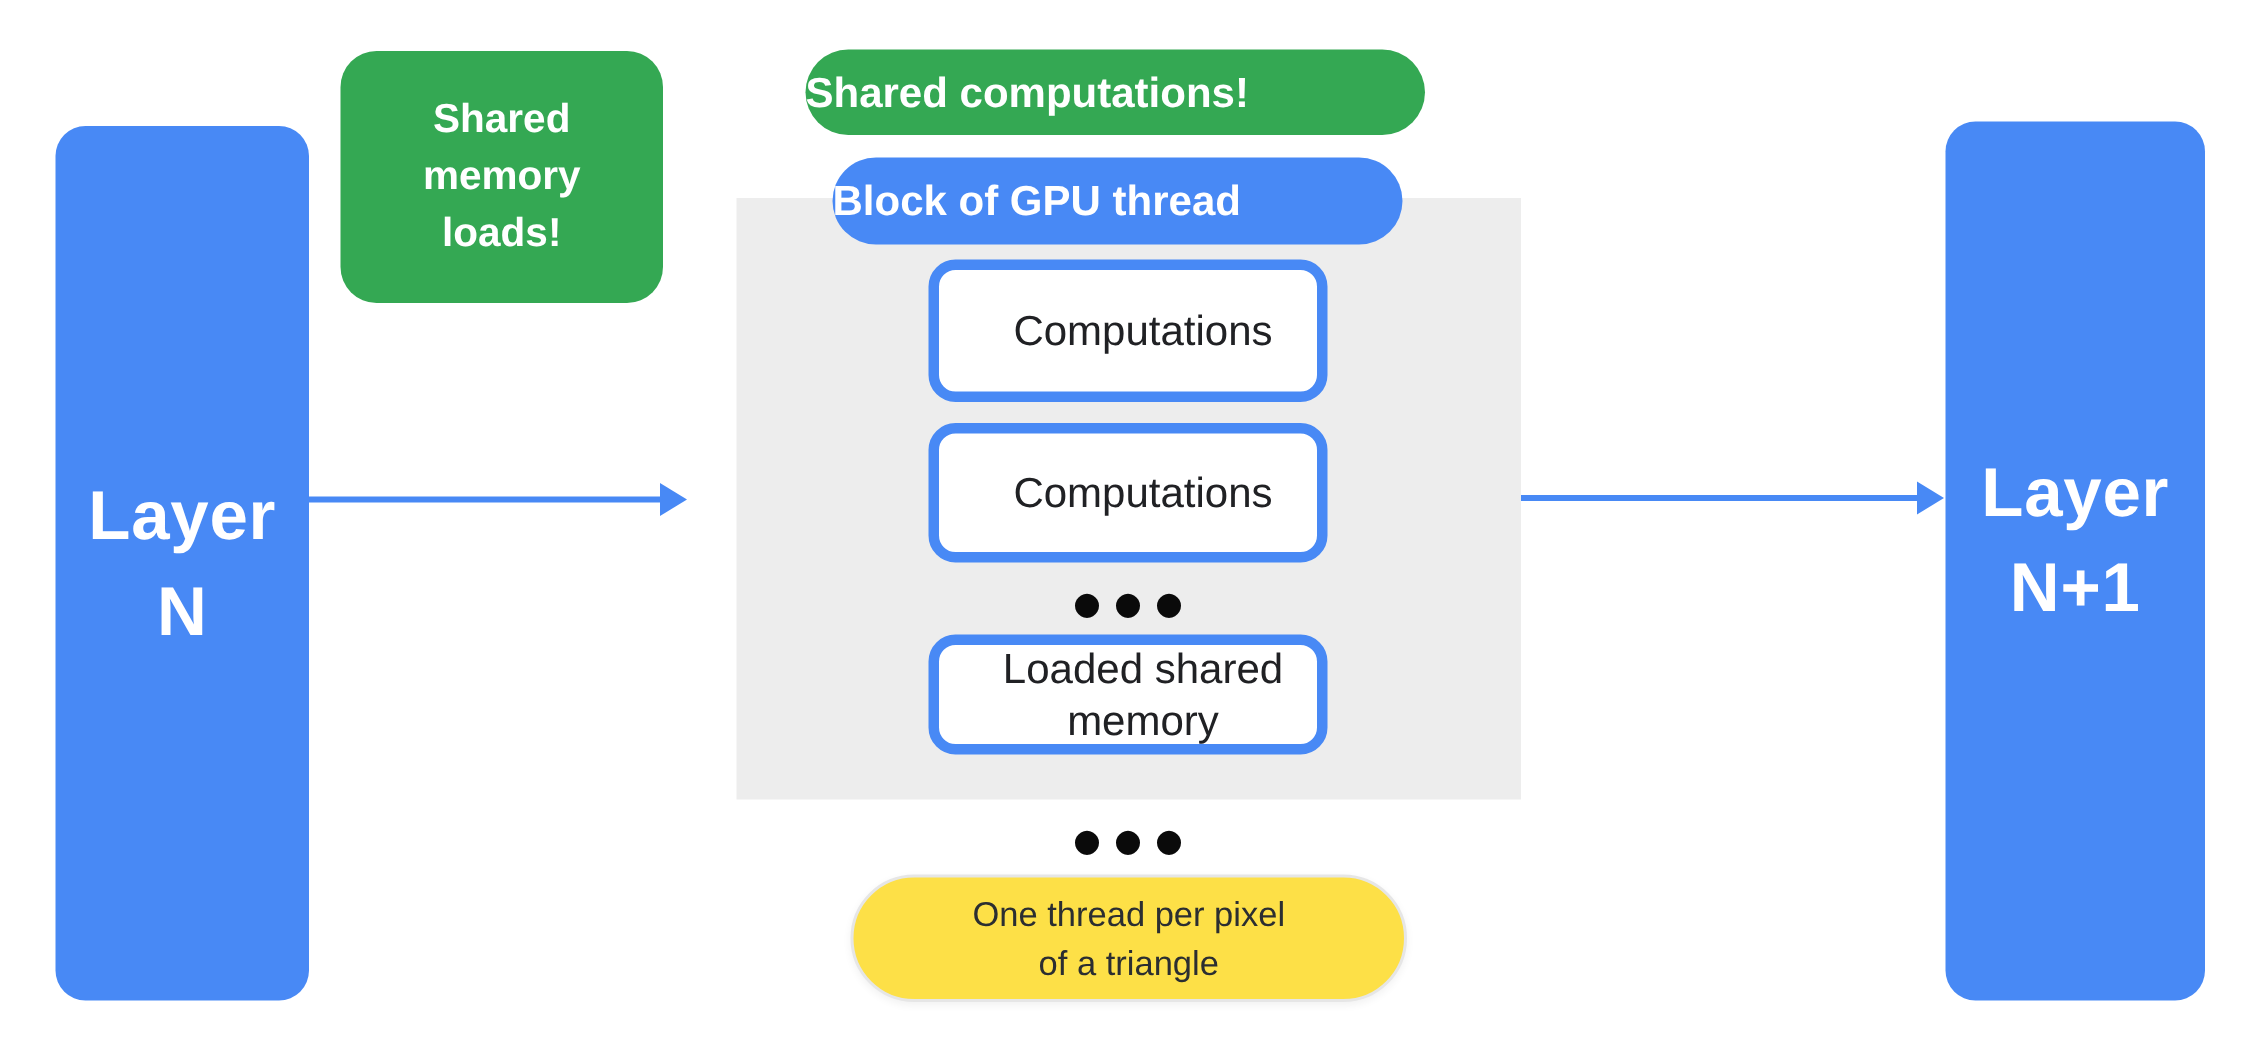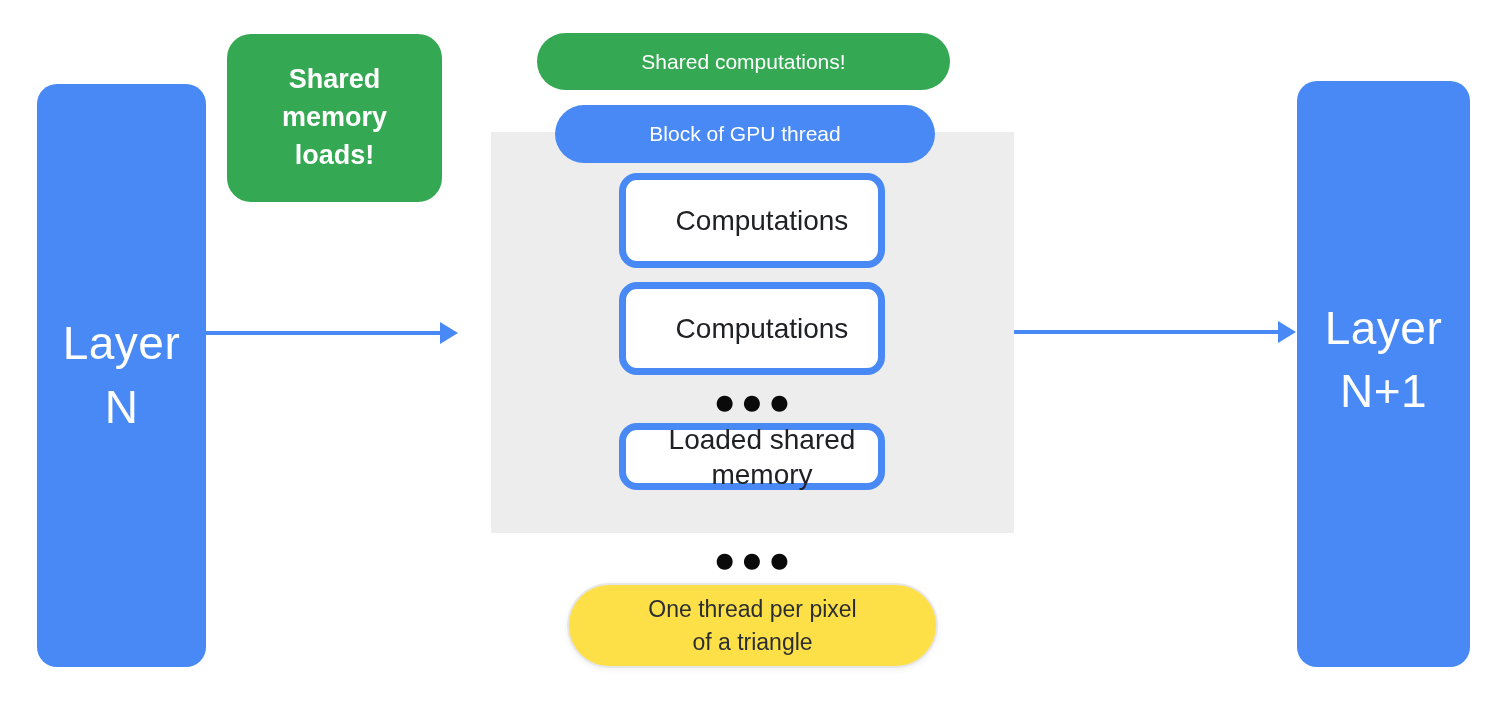--- a/index.html
+++ b/index.html
@@ -20,21 +20,21 @@
     position: absolute;
     background: var(--blue, #4889F5);
     border-radius: 20px;
     display: flex;
     align-items: center;
     justify-content: center;
   }
   .layer-box .layer-label {
     color: #ffffff;
     font-size: 46px;
-    font-weight: 400;
+    font-weight: 700;
     line-height: 1.38;
     text-align: center;
     white-space: pre-line;
     letter-spacing: 0.5px;
   }
   .layer-n  { left: 37px;   top: 84px; width: 169px; height: 583px; }
   .layer-n1 { left: 1297px; top: 81px; width: 173px; height: 586px; }
   .layer-n1 .layer-label { position: relative; top: -14px; }
 
   
@@ -53,24 +53,23 @@
     white-space: pre-line;
   }
   .callout-left  { left: 227px;  top: 34px; width: 215px; height: 168px; }
   .callout-right { left: 1053px; top: 35px; width: 214px; height: 167px; }
 
   
   .pill {
     position: absolute;
     display: flex;
     align-items: center;
-    justify-content: center;
     color: #ffffff;
-    font-weight: normal;
-    font-size: 21px;
+    font-weight: bold;
+    font-size: 28px;
     white-space: nowrap;
     z-index: 3;
   }
   .green-pill {
     left: 537px; top: 33px; width: 413px; height: 57px;
     background: var(--green, #34A853);
     border-radius: 29px;
   }
   .blue-pill {
     left: 555px; top: 105px; width: 380px; height: 58px;
@@ -100,21 +99,21 @@
     color: var(--text_dark, #202124);
     font-size: 28px;
     line-height: 1.25;
     text-align: center;
     white-space: pre-line;
     z-index: 2;
     padding-left: 20px;
   }
   .box1 { top: 173px; height: 95px; }
   .box2 { top: 282px; height: 93px; }
-  .box3 { top: 423px; height: 67px; justify-content: center; }
+  .box3 { top: 423px; height: 80px; justify-content: center; }
 
   
   .dots {
     position: absolute;
     left: 619px; width: 266px; height: 28px;
     display: flex;
     align-items: center;
     justify-content: center;
     font-family: "DejaVu Sans", sans-serif;
     font-size: 21px;

